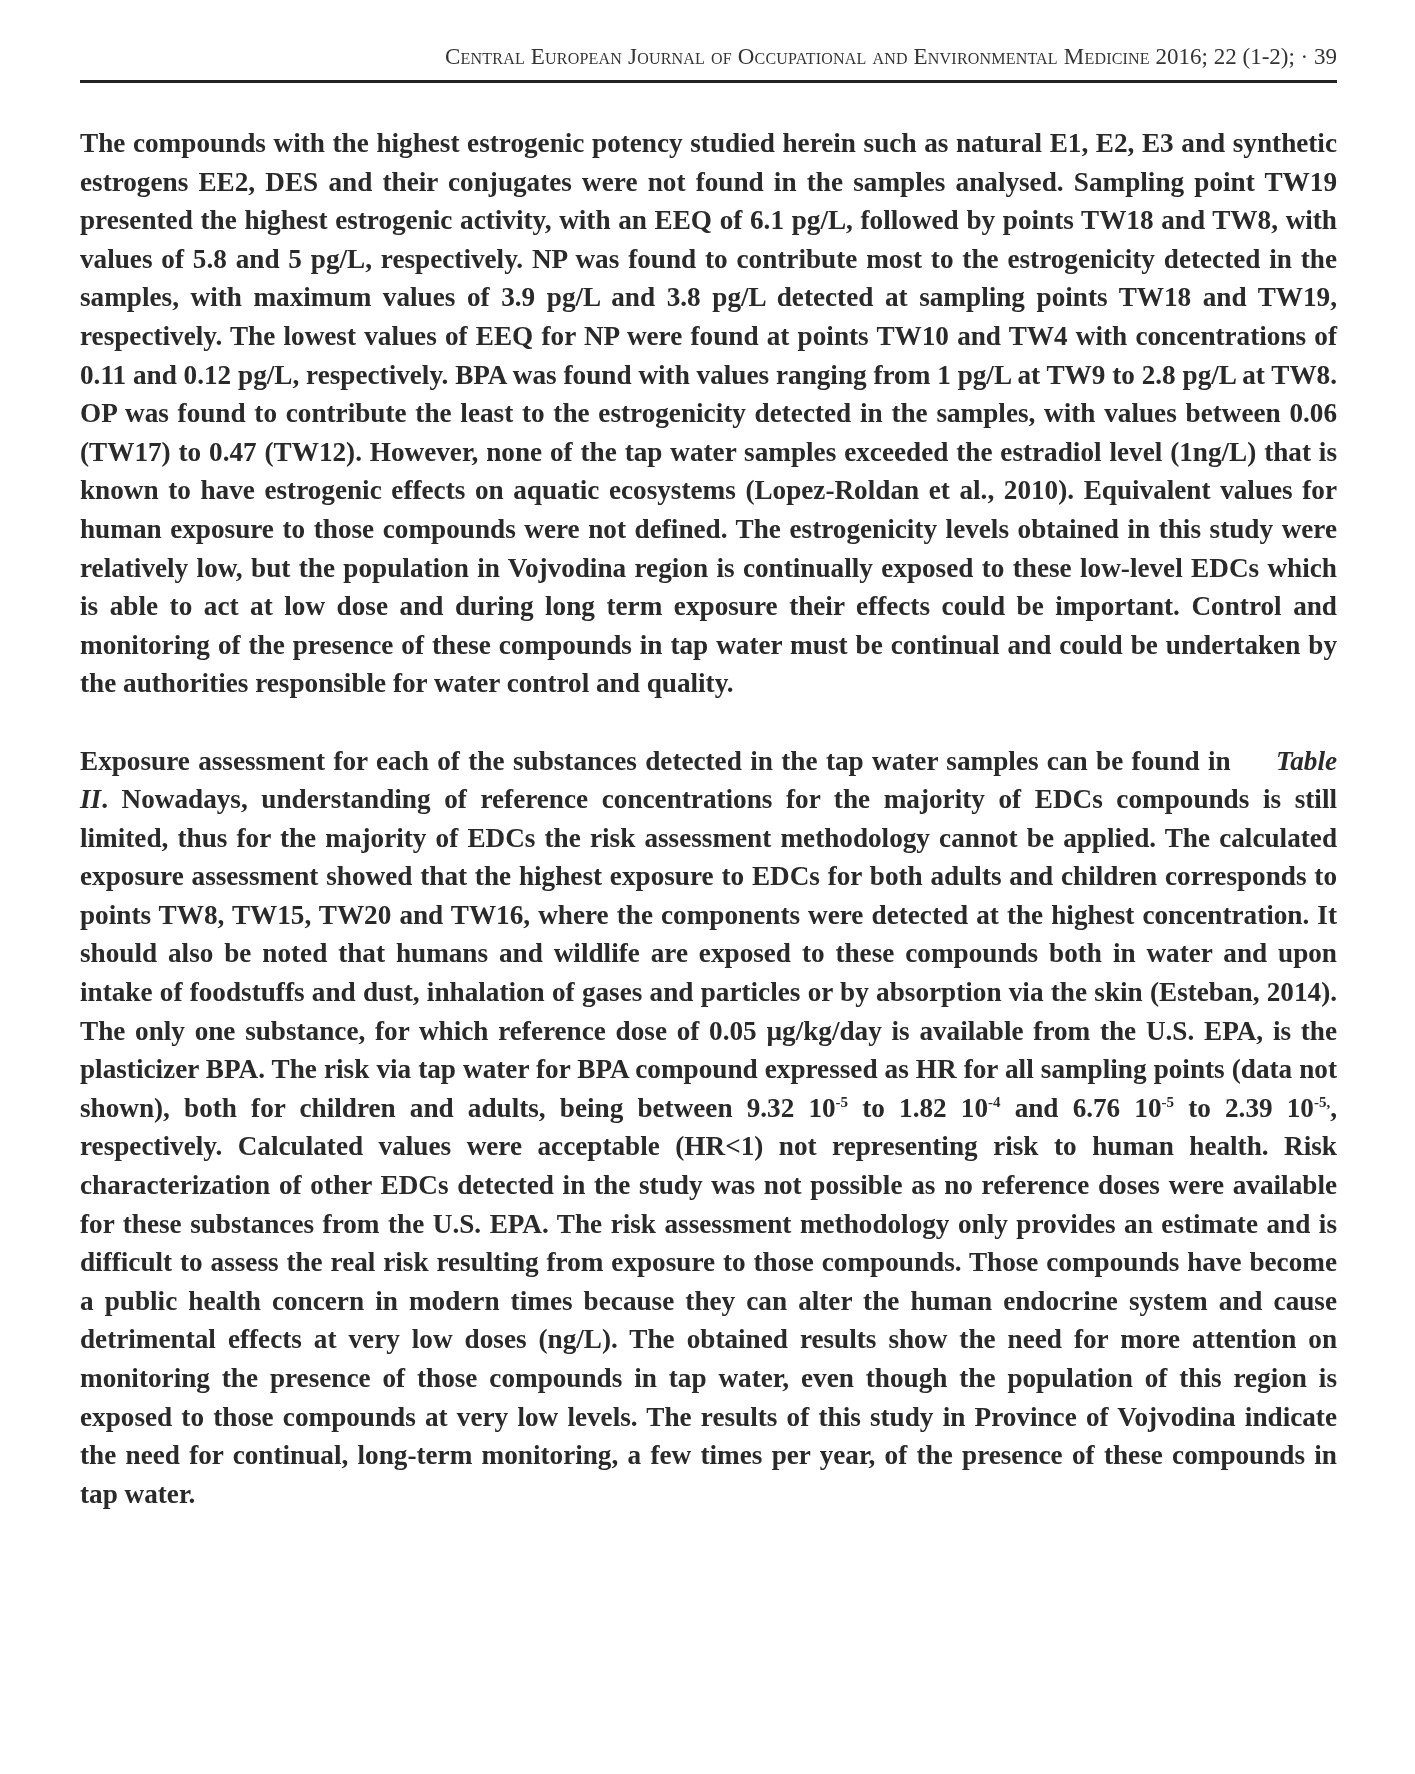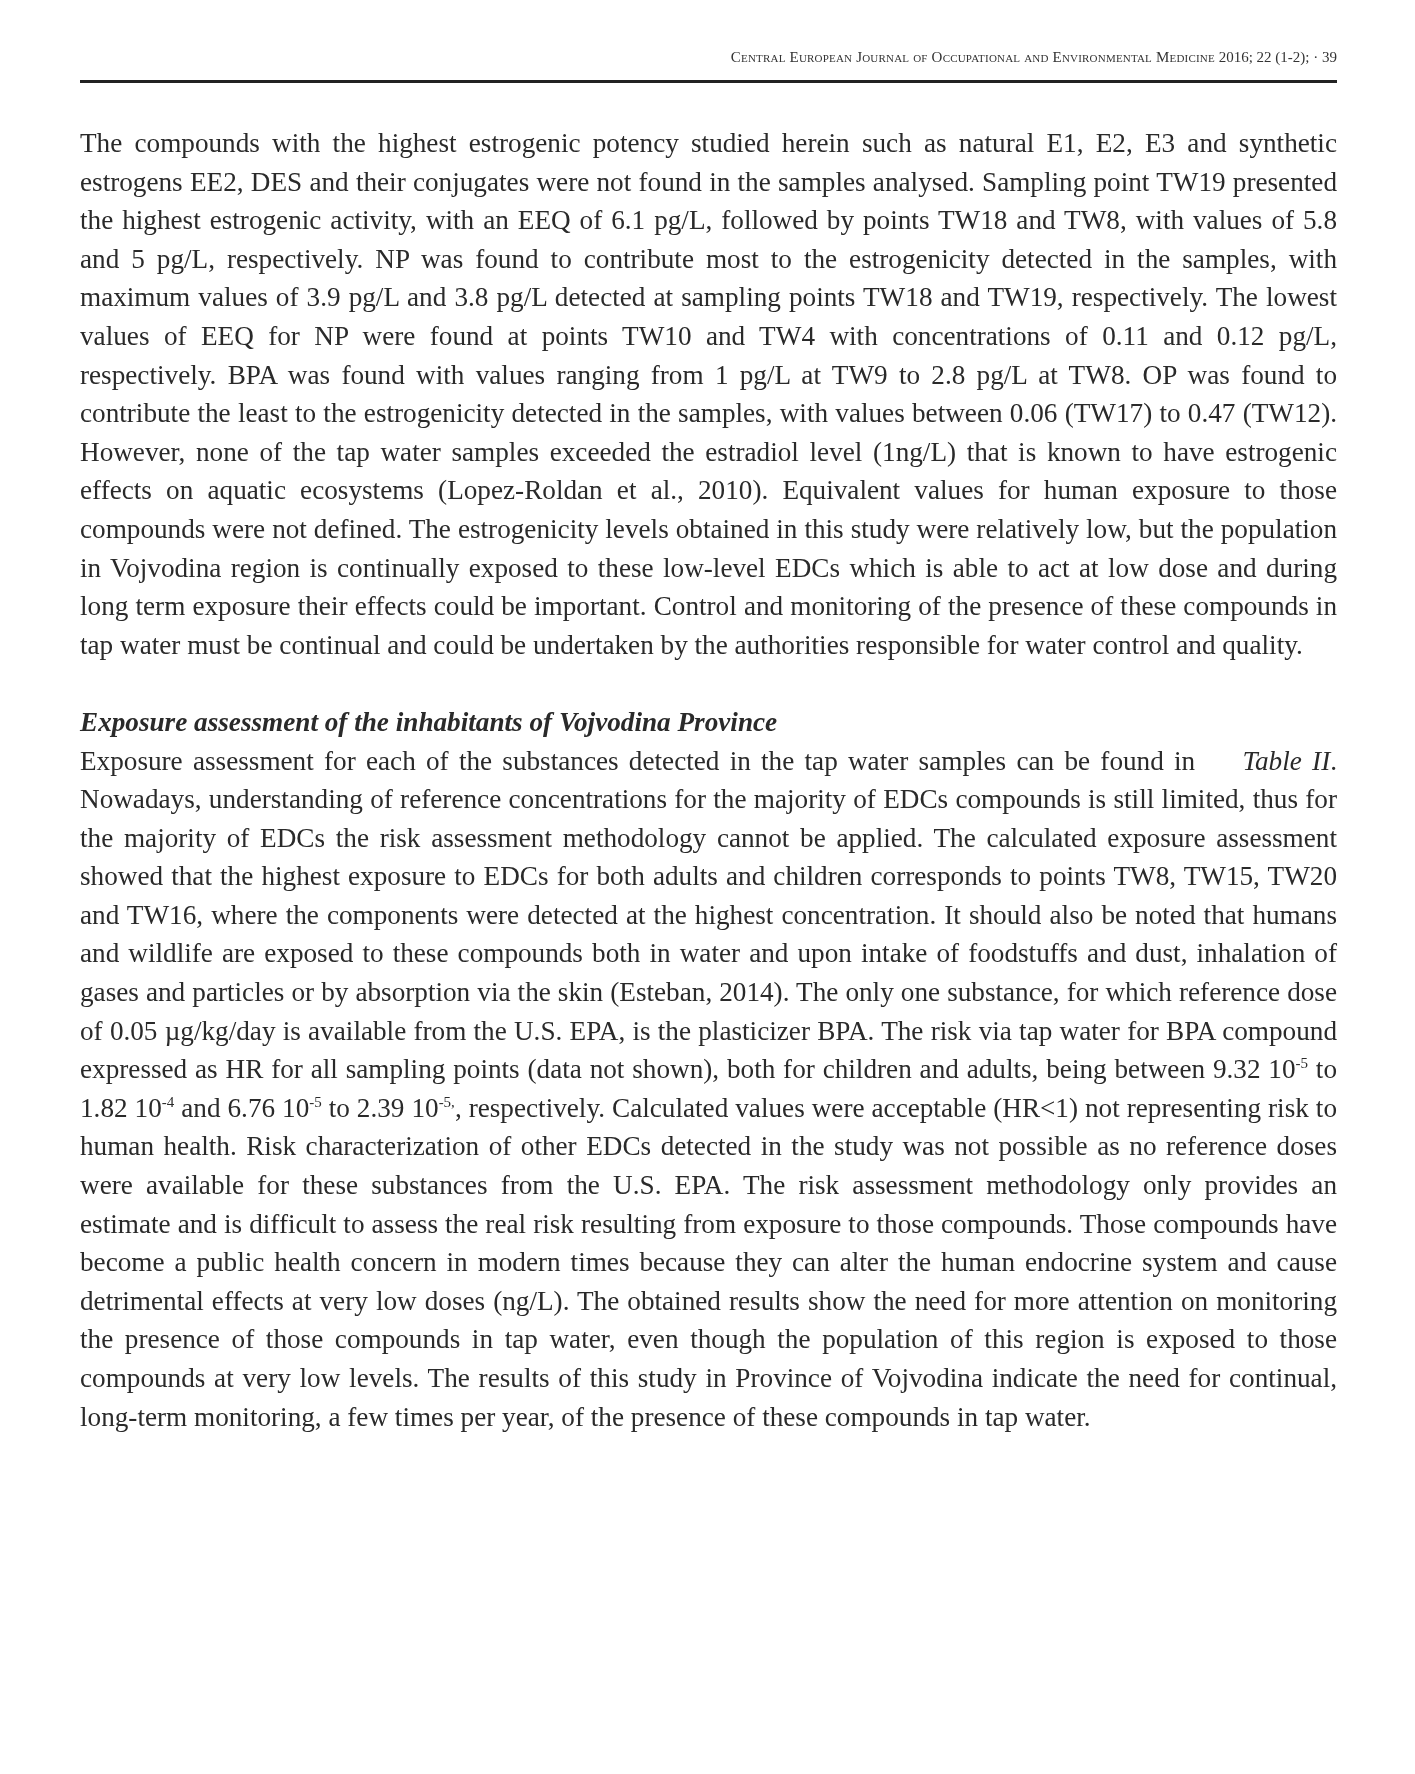--- a/index.html
+++ b/index.html
@@ -1,35 +1,34 @@
 <!DOCTYPE html>
 <html><head>
 <meta charset="utf-8">
 <style>
   html, body { margin:0; padding:0; background:#ffffff; }
   body { width:1415px; height:1774px; position:relative; overflow:hidden;
          font-family:"Liberation Serif", "DejaVu Serif", serif; color:#2a2a2a; }
   .header { position:absolute; left:80px; top:40px; width:1257px; height:40px;
-            border-bottom:3px solid #222; text-align:right; font-size:15px;
+            border-bottom:3px solid #222; text-align:right; font-size:23px;
             line-height:34px; color:#333; }
   .header .sc { font-variant:small-caps; letter-spacing:0.2px; }
   .content { position:absolute; left:80px; top:124px; width:1257px; }
-  p { margin:0; font-size:27.2px; line-height:38.6px; text-align:justify; }
+  p { margin:0; font-size:27.2px; line-height:38.6px; text-align:justify;font-weight:bold; }
   .para1 { }
   .gap { height:38.6px; }
   .subhead { font-style:italic; margin:0; font-size:27.2px; line-height:38.6px; }
   sup { font-size:15px; line-height:0; vertical-align:super; }
   i { font-style:italic;margin-left:37px; }
 </style>
 </head>
 <body>
 
 <div class="header">
   <span class="sc">Central European Journal of Occupational and Environmental Medicine</span>
   <span>2016; 22 (1-2); · 39</span>
 </div>
 
 <div class="content">
   <p class="para1">The compounds with the highest estrogenic potency studied herein such as natural E1, E2, E3 and synthetic estrogens EE2, DES and their conjugates were not found in the samples analysed. Sampling point TW19 presented the highest estrogenic activity, with an EEQ of 6.1 pg/L, followed by points TW18 and TW8, with values of 5.8 and 5 pg/L, respectively. NP was found to contribute most to the estrogenicity detected in the samples, with maximum values of 3.9 pg/L and 3.8 pg/L detected at sampling points TW18 and TW19, respectively. The lowest values of EEQ for NP were found at points TW10 and TW4 with concentrations of 0.11 and 0.12 pg/L, respectively. BPA was found with values ranging from 1 pg/L at TW9 to 2.8 pg/L at TW8. OP was found to contribute the least to the estrogenicity detected in the samples, with values between 0.06 (TW17) to 0.47 (TW12). However, none of the tap water samples exceeded the estradiol level (1ng/L) that is known to have estrogenic effects on aquatic ecosystems (Lopez-Roldan et al., 2010). Equivalent values for human exposure to those compounds were not defined. The estrogenicity levels obtained in this study were relatively low, but the population in Vojvodina region is continually exposed to these low-level EDCs which is able to act at low dose and during long term exposure their effects could be important. Control and monitoring of the presence of these compounds in tap water must be continual and could be undertaken by the authorities responsible for water control and quality.</p>
   <div class="gap"></div>
-  <h3 class="subhead">Exposure assessment of the inhabitants of Vojvodina Province</h3>
   <p><span>Exposure assessment for each of the substances detected in the tap water samples can be found in </span><i>Table II</i><span>. Nowadays, understanding of reference concentrations for the majority of EDCs compounds is still limited, thus for the majority of EDCs the risk assessment methodology cannot be applied. The calculated exposure assessment showed that the highest exposure to EDCs for both adults and children corresponds to points TW8, TW15, TW20 and TW16, where the components were detected at the highest concentration. It should also be noted that humans and wildlife are exposed to these compounds both in water and upon intake of foodstuffs and dust, inhalation of gases and particles or by absorption via the skin (Esteban, 2014). The only one substance, for which reference dose of 0.05 µg/kg/day is available from the U.S. EPA, is the plasticizer BPA. The risk via tap water for BPA compound expressed as HR for all sampling points (data not shown), both for children and adults, being between 9.32 10</span><sup>-5</sup><span> to 1.82 10</span><sup>-4</sup><span> and 6.76 10</span><sup>-5</sup><span> to 2.39 10</span><sup>-5,</sup><span>, respectively. Calculated values were acceptable (HR&lt;1) not representing risk to human health. Risk characterization of other EDCs detected in the study was not possible as no reference doses were available for these substances from the U.S. EPA. The risk assessment methodology only provides an estimate and is difficult to assess the real risk resulting from exposure to those compounds. Those compounds have become a public health concern in modern times because they can alter the human endocrine system and cause detrimental effects at very low doses (ng/L). The obtained results show the need for more attention on monitoring the presence of those compounds in tap water, even though the population of this region is exposed to those compounds at very low levels. The results of this study in Province of Vojvodina indicate the need for continual, long-term monitoring, a few times per year, of the presence of these compounds in tap water.</span></p>
 </div>
 
 </body></html>

